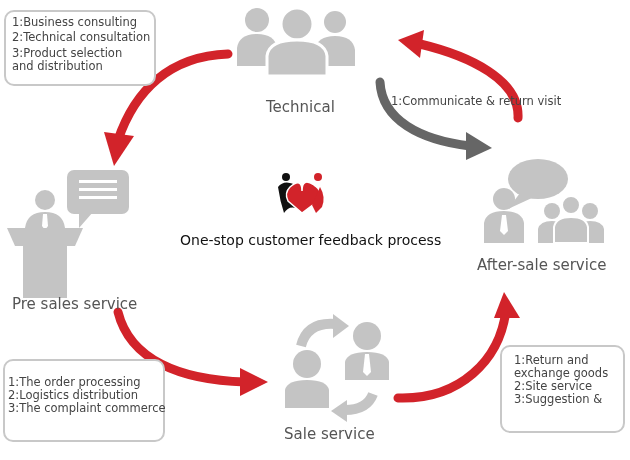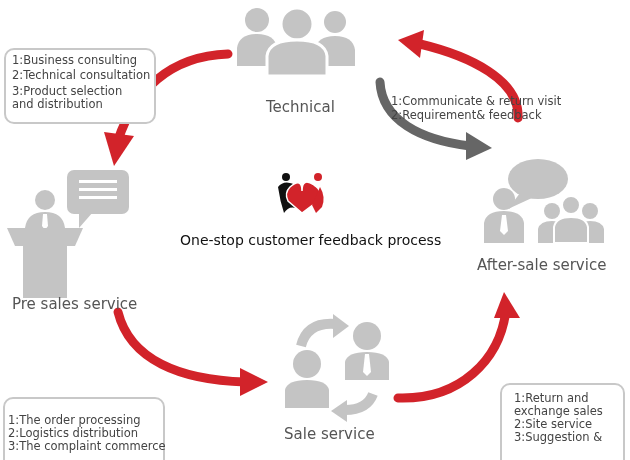--- a/index.html
+++ b/index.html
@@ -1,20 +1,20 @@
 <!DOCTYPE html>
 <html><head>
   <meta charset="utf-8">
   <style>
     html, body { margin: 0; padding: 0; background: #ffffff; }
     body { width: 630px; height: 460px; position: relative; overflow: hidden;
            font-family: "DejaVu Sans", "Liberation Sans", sans-serif; color: #555; }
     .box { position: absolute; border: 2px solid #c8c8c8; border-radius: 10px;
            background: #fff; box-sizing: border-box; font-size: 11.5px; line-height: 13px;
-           color: #444; padding: 4px 6px; margin-top: 38px; }
+           color: #444; padding: 4px 6px; }
     .box div { white-space: nowrap; }
     .label { position: absolute; font-size: 15px; color: #555; white-space: nowrap; }
     .center-title { position: absolute; font-size: 14px; color: #111; white-space: nowrap; }
     .note { position: absolute; font-size: 11.5px; line-height: 14px; color: #444; white-space: nowrap; margin-top: 16px; }
     svg { position: absolute; overflow: visible; }
   </style>
 </head>
 <body>
 
 <svg width="630" height="460" style="left:0;top:0;">
@@ -111,21 +111,20 @@
 </div>
 
 <div class="box" style="left:3px;top:359px;width:162px;height:83px;padding-top:15px;padding-left:3px;">
   <div>1:The order processing</div>
   <div>2:Logistics distribution</div>
   <div>3:The complaint commerce</div>
 </div>
 
 <div class="box" style="left:500px;top:345px;width:125px;height:88px;padding-left:12px;padding-top:7px;">
   <div>1:Return and</div>
-  <div>exchange sales</div>
+  <div>exchange goods</div>
   <div>2:Site service</div>
   <div>3:Suggestion &amp;</div>
 </div>
 
 <div class="note" style="left:391px;top:78px;">
   <div>1:Communicate &amp; return visit</div>
-  <div>2:Requirement&amp; feedback</div>
 </div>
 
 </body></html>

